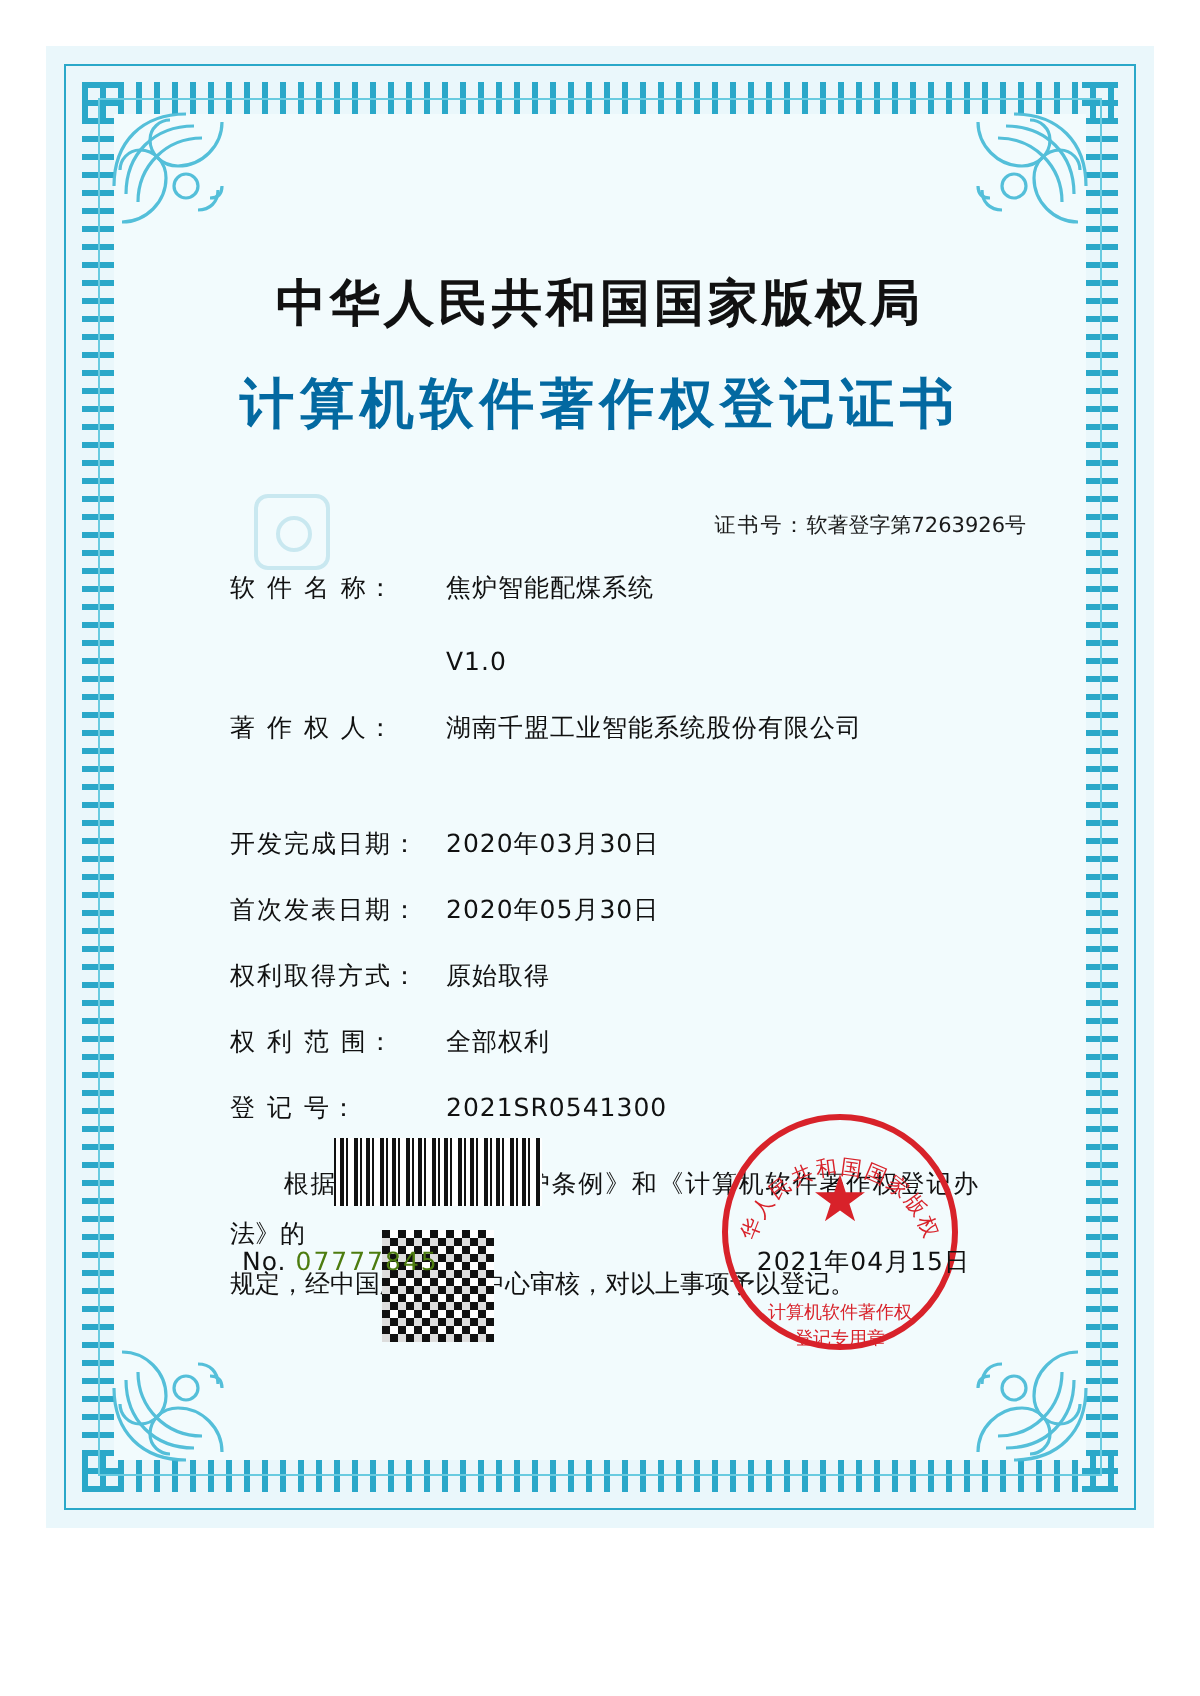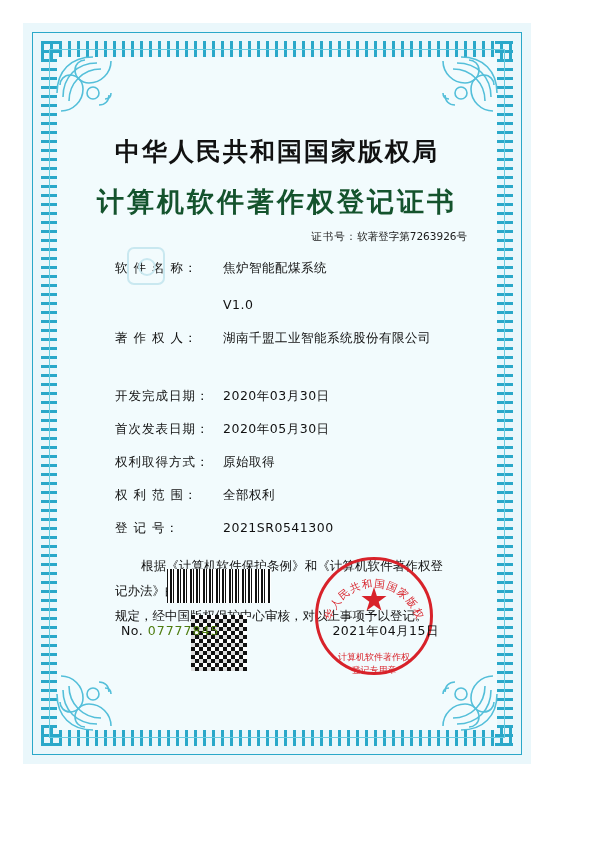--- a/index.html
+++ b/index.html
@@ -12,21 +12,21 @@
     height: 848px;
     font-family: "DejaVu Sans", "Liberation Sans", sans-serif;
     overflow: hidden;
   }
 
   
   .cert-page {
     position: absolute;
     left: 23px;
     top: 23px;
-    width: 508px;
+    width: 554px;
     height: 741px;
     background: #eaf7fb;
     box-sizing: border-box;
   }
 
   
   .greek-border {
     position: absolute;
     inset: 0;
     box-sizing: border-box;
@@ -104,27 +104,27 @@
     font-weight: bold;
     color: #111;
     letter-spacing: 2px;
     margin-top: 66px;
   }
   .title-main {
     text-align: center;
     font-family: "DejaVu Serif", "Liberation Serif", serif;
     font-size: 27px;
     font-weight: bold;
-    color: #14532d;
+    color: #0369a1;
     letter-spacing: 3px;
     margin-top: 16px;
   }
 
   .cert-no-row {
-    margin-top: 10px;
+    margin-top: 36px;
     text-align: right;
     padding-right: 18px;
     font-size: 10.5px;
     color: #1a1a1a;
   }
   .cert-no-row .label { letter-spacing: 1px; }
   .cert-no-row .value { letter-spacing: 0px; }
 
   .fields {
     margin-top: 16px;

